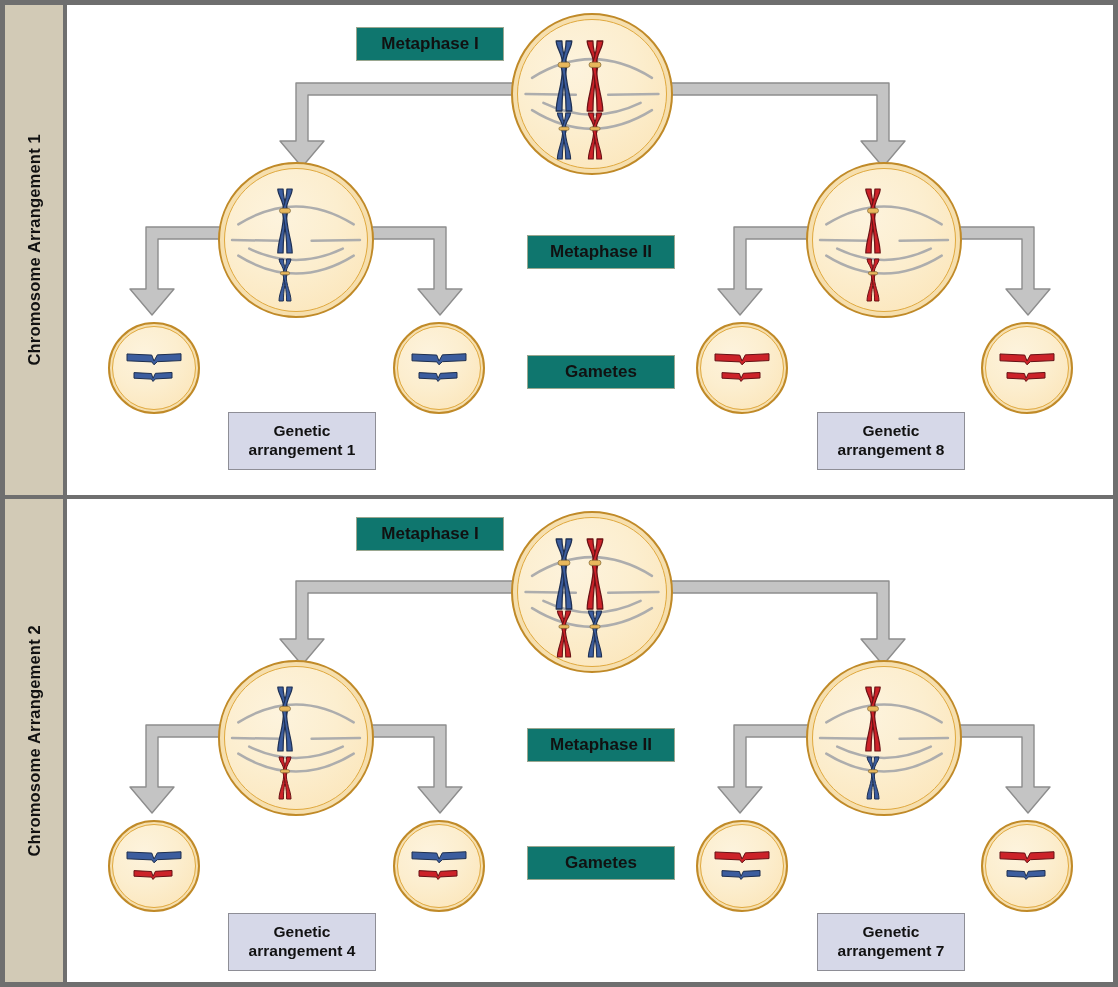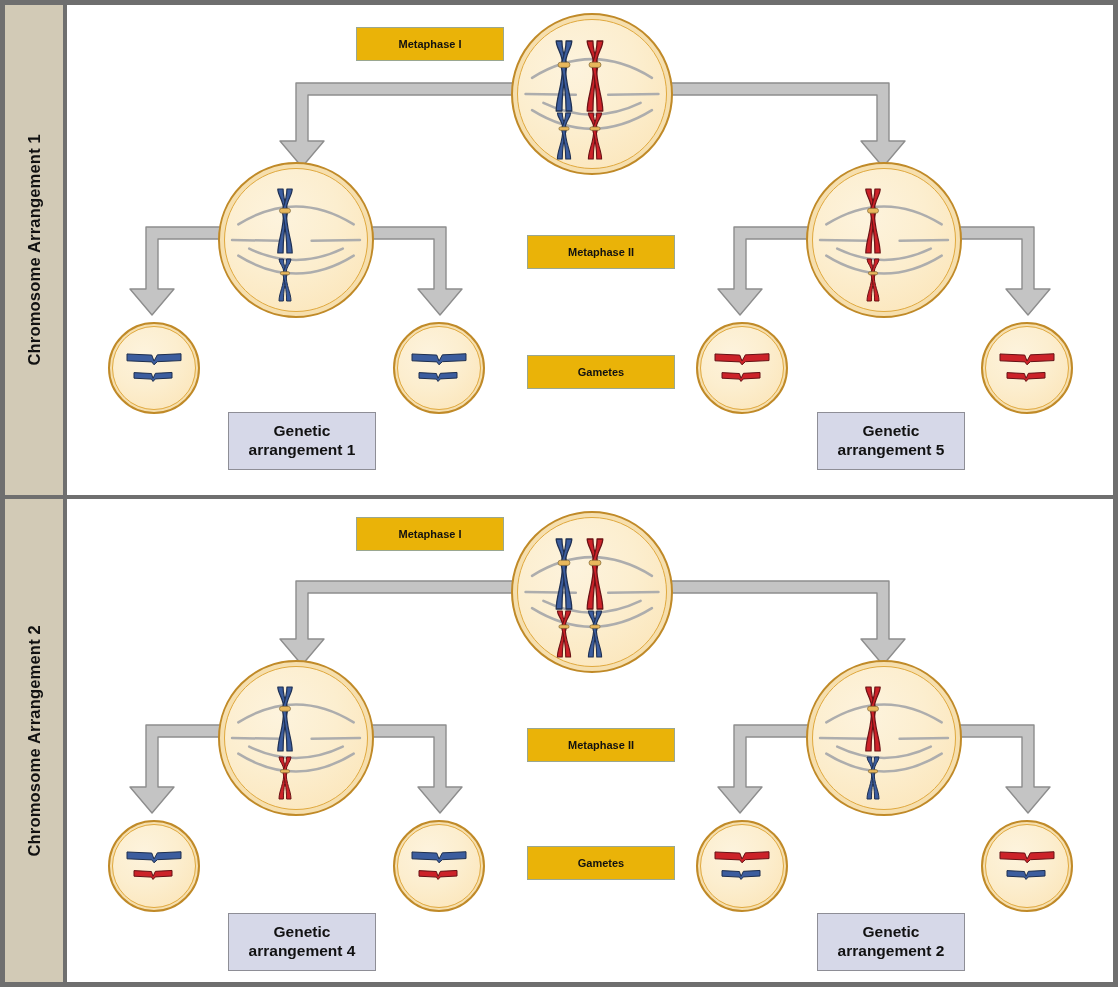--- a/index.html
+++ b/index.html
@@ -30,23 +30,23 @@
     transform:rotate(180deg);
     font-size:16.5px;font-weight:bold;color:#111;
     letter-spacing:0.2px;white-space:nowrap;
   }
 
   .stage{position:absolute;left:58px;right:0;top:0;bottom:0;}
 
   
   .glabel{
     position:absolute;
-    background:#eab308;
+    background:#0f766e;
     border:1px solid #9aa790;
-    color:#111;font-weight:bold;font-size:11px;
+    color:#111;font-weight:bold;font-size:17px;
     display:flex;align-items:center;justify-content:center;
     box-sizing:border-box;
     text-align:center;
   }
 
   
   .alabel{
     position:absolute;
     background:#d6d8e8;
     border:1px solid #8e8e96;
@@ -105,21 +105,21 @@
       <div class="alabel" style="left:165px;top:407px;width:148px;height:58px;">
         <span>
           <span>Genetic</span><br>
           <span>arrangement 1</span>
         </span>
       </div>
 
       <div class="alabel" style="left:754px;top:407px;width:148px;height:58px;">
         <span>
           <span>Genetic</span><br>
-          <span>arrangement 5</span>
+          <span>arrangement 8</span>
         </span>
       </div>
 
       <div class="p1-graphics">
           <div class="arrow" style="left: 228px; top: 78px; width: 236px; height: 84px;">
             <svg width="236" height="84" viewBox="0 0 236 84">
      <path d="M 236 0 L 236 12 L 17 12 L 17 58
          L 33 58 L 11 84 L -11 58
          L 5 58 L 5 0 Z" fill="#c4c4c4" stroke="#8d8d8d" stroke-width="1.4" stroke-linejoin="round"></path>
             </svg>
@@ -631,21 +631,21 @@
       <div class="alabel" style="left:165px;top:414px;width:148px;height:58px;">
         <span>
           <span>Genetic</span><br>
           <span>arrangement 4</span>
         </span>
       </div>
 
       <div class="alabel" style="left:754px;top:414px;width:148px;height:58px;">
         <span>
           <span>Genetic</span><br>
-          <span>arrangement 2</span>
+          <span>arrangement 7</span>
         </span>
       </div>
 
       <div class="p2-graphics">
           <div class="arrow" style="left: 228px; top: 82px; width: 236px; height: 84px;">
             <svg width="236" height="84" viewBox="0 0 236 84">
      <path d="M 236 0 L 236 12 L 17 12 L 17 58
          L 33 58 L 11 84 L -11 58
          L 5 58 L 5 0 Z" fill="#c4c4c4" stroke="#8d8d8d" stroke-width="1.4" stroke-linejoin="round"></path>
             </svg>

